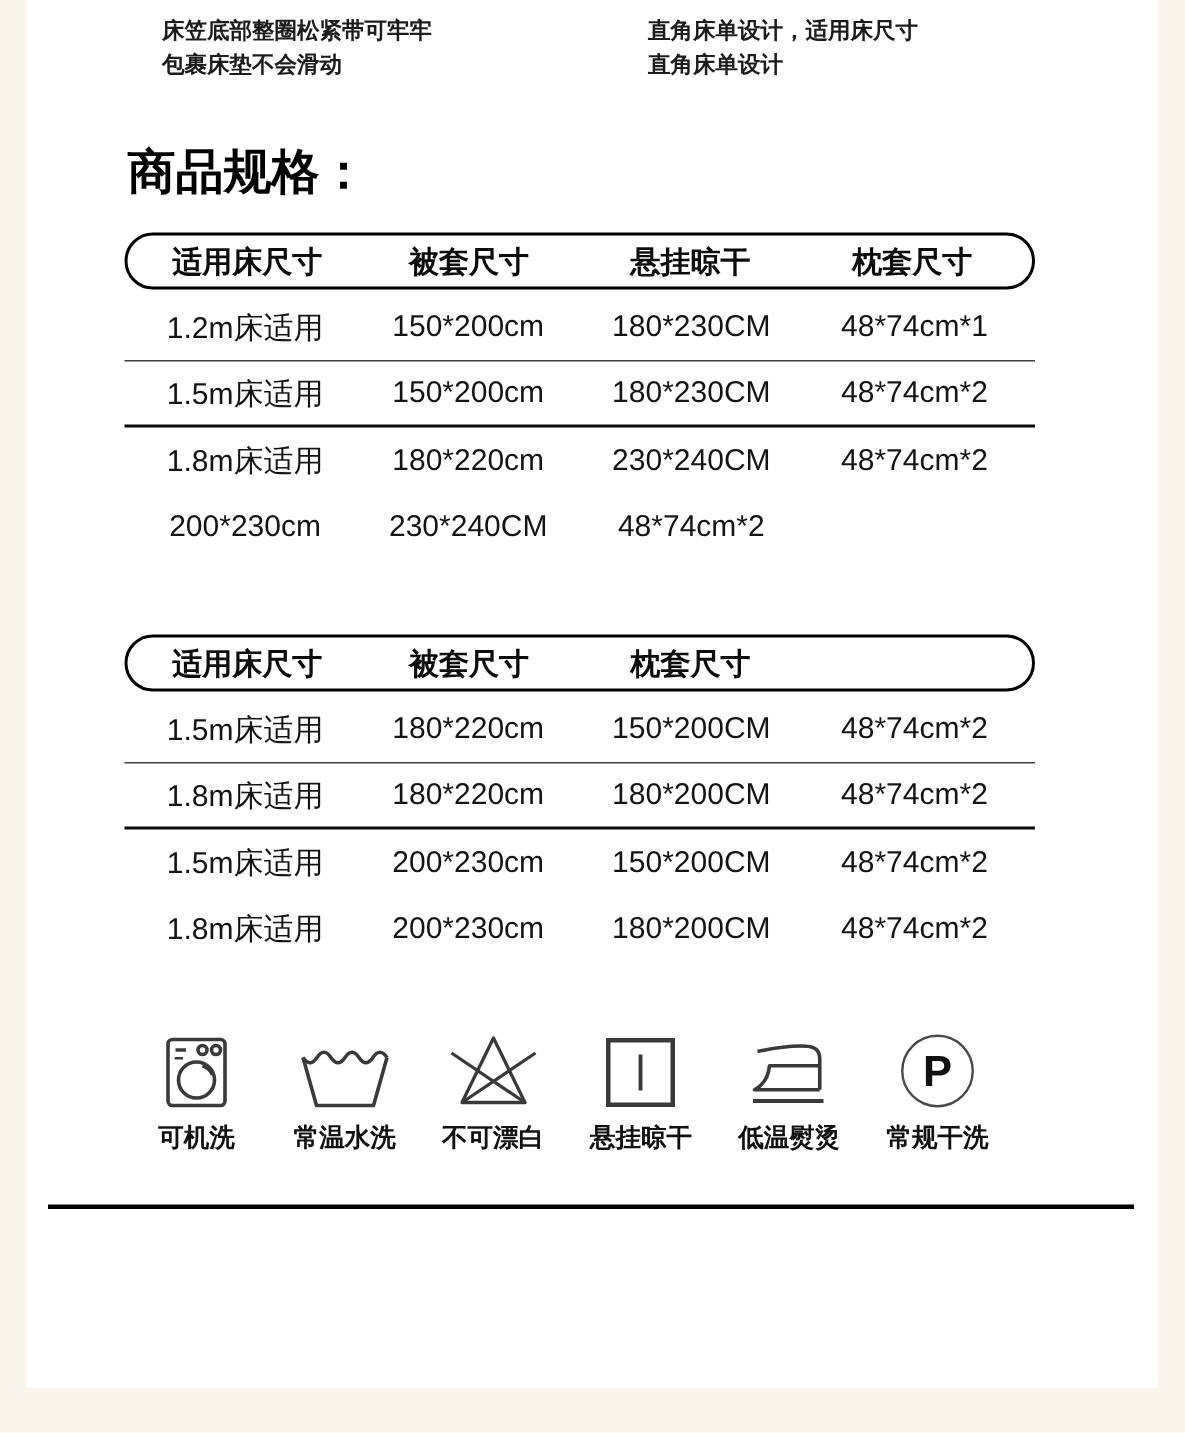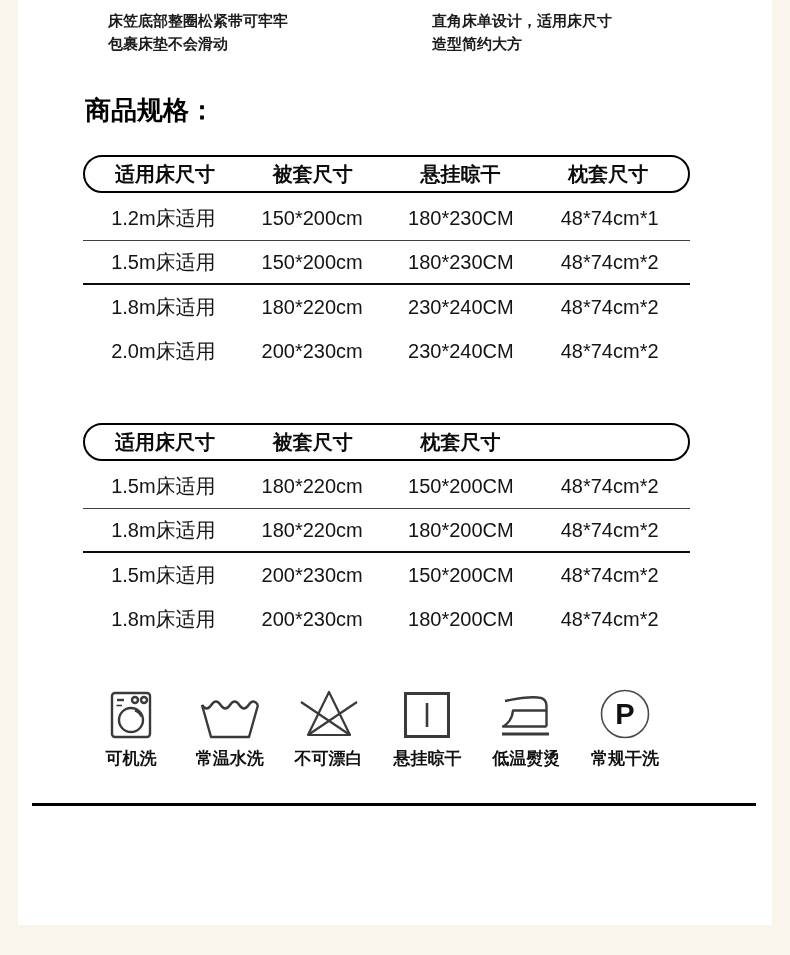--- a/index.html
+++ b/index.html
@@ -19,21 +19,21 @@
   .intro {
     position:absolute; top:9px;
     font-size:15px; font-weight:600; color:#1c1c1c;
     line-height:23px; white-space:nowrap;
   }
   .intro-left  { left:90px; }
   .intro-right { left:414px; }
   
   .section-title {
     position:absolute; left:67px; top:93px; margin:0;
-    font-size:26px; font-weight:700; color:#000;
+    font-size:32px; font-weight:700; color:#000;
     white-space:nowrap;
   }
   
   .spec-table { position:absolute; left:65px; width:607px; }
   .spec-table-1 { top:155px; }
   .spec-table-2 { top:423px; }
   .pill-header {
     box-sizing:border-box; height:38px;
     border:2.5px solid #000; border-radius:20px;
     background:#fff;
@@ -79,21 +79,21 @@
 
 <div class="panel">
 
   <div class="intro intro-left">
     <div>床笠底部整圈松紧带可牢牢</div>
     <div>包裹床垫不会滑动</div>
   </div>
 
   <div class="intro intro-right">
     <div>直角床单设计，适用床尺寸</div>
-    <div>造型简约大方</div>
+    <div>直角床单设计</div>
   </div>
 
   <h2 class="section-title">商品规格：</h2>
 
   <div class="spec-table spec-table-1">
     <div class="pill-header">
       <div class="cell">适用床尺寸</div>
       <div class="cell">被套尺寸</div>
       <div class="cell">悬挂晾干</div>
       <div class="cell">枕套尺寸</div>
@@ -110,21 +110,20 @@
       <div class="cell">180*230CM</div>
       <div class="cell">48*74cm*2</div>
     </div>
     <div class="t-row">
       <div class="cell">1.8m床适用</div>
       <div class="cell">180*220cm</div>
       <div class="cell">230*240CM</div>
       <div class="cell">48*74cm*2</div>
     </div>
     <div class="t-row">
-      <div class="cell">2.0m床适用</div>
       <div class="cell">200*230cm</div>
       <div class="cell">230*240CM</div>
       <div class="cell">48*74cm*2</div>
     </div>
   </div>
 
   <div class="spec-table spec-table-2">
     <div class="pill-header">
       <div class="cell">适用床尺寸</div>
       <div class="cell">被套尺寸</div>

